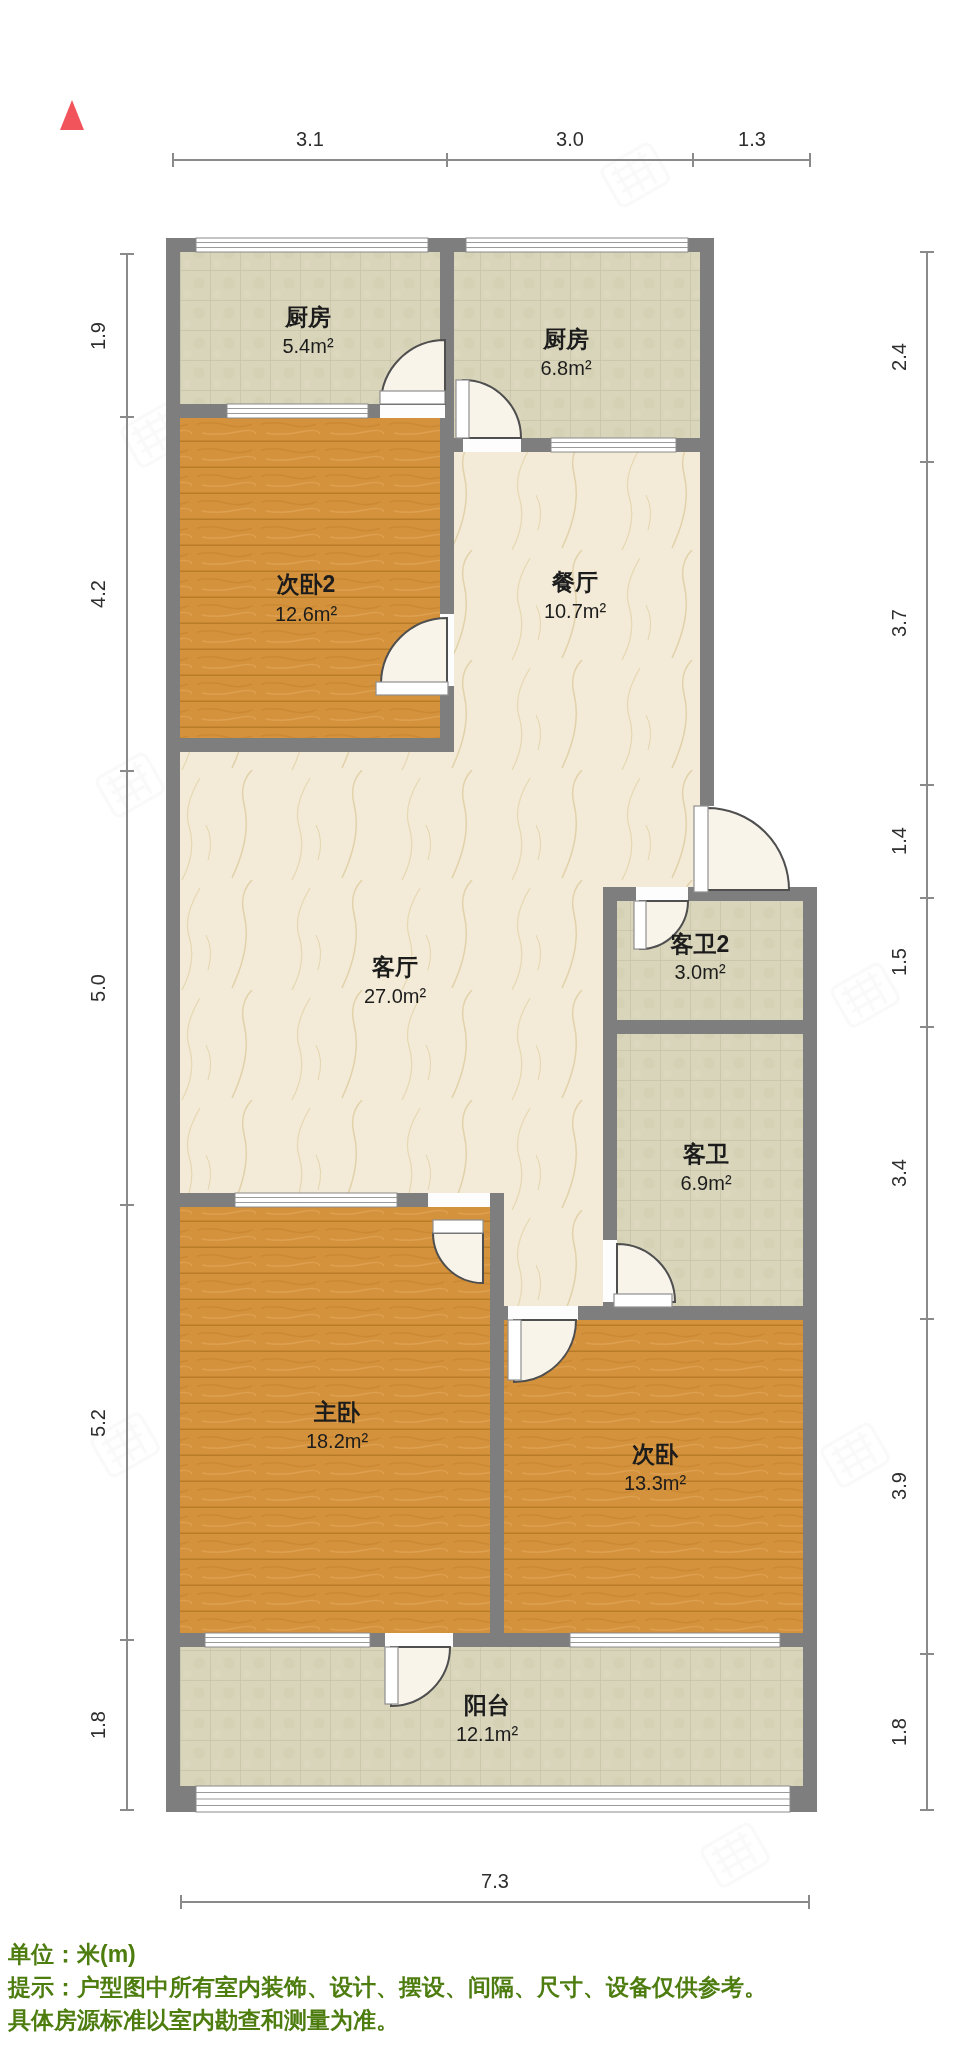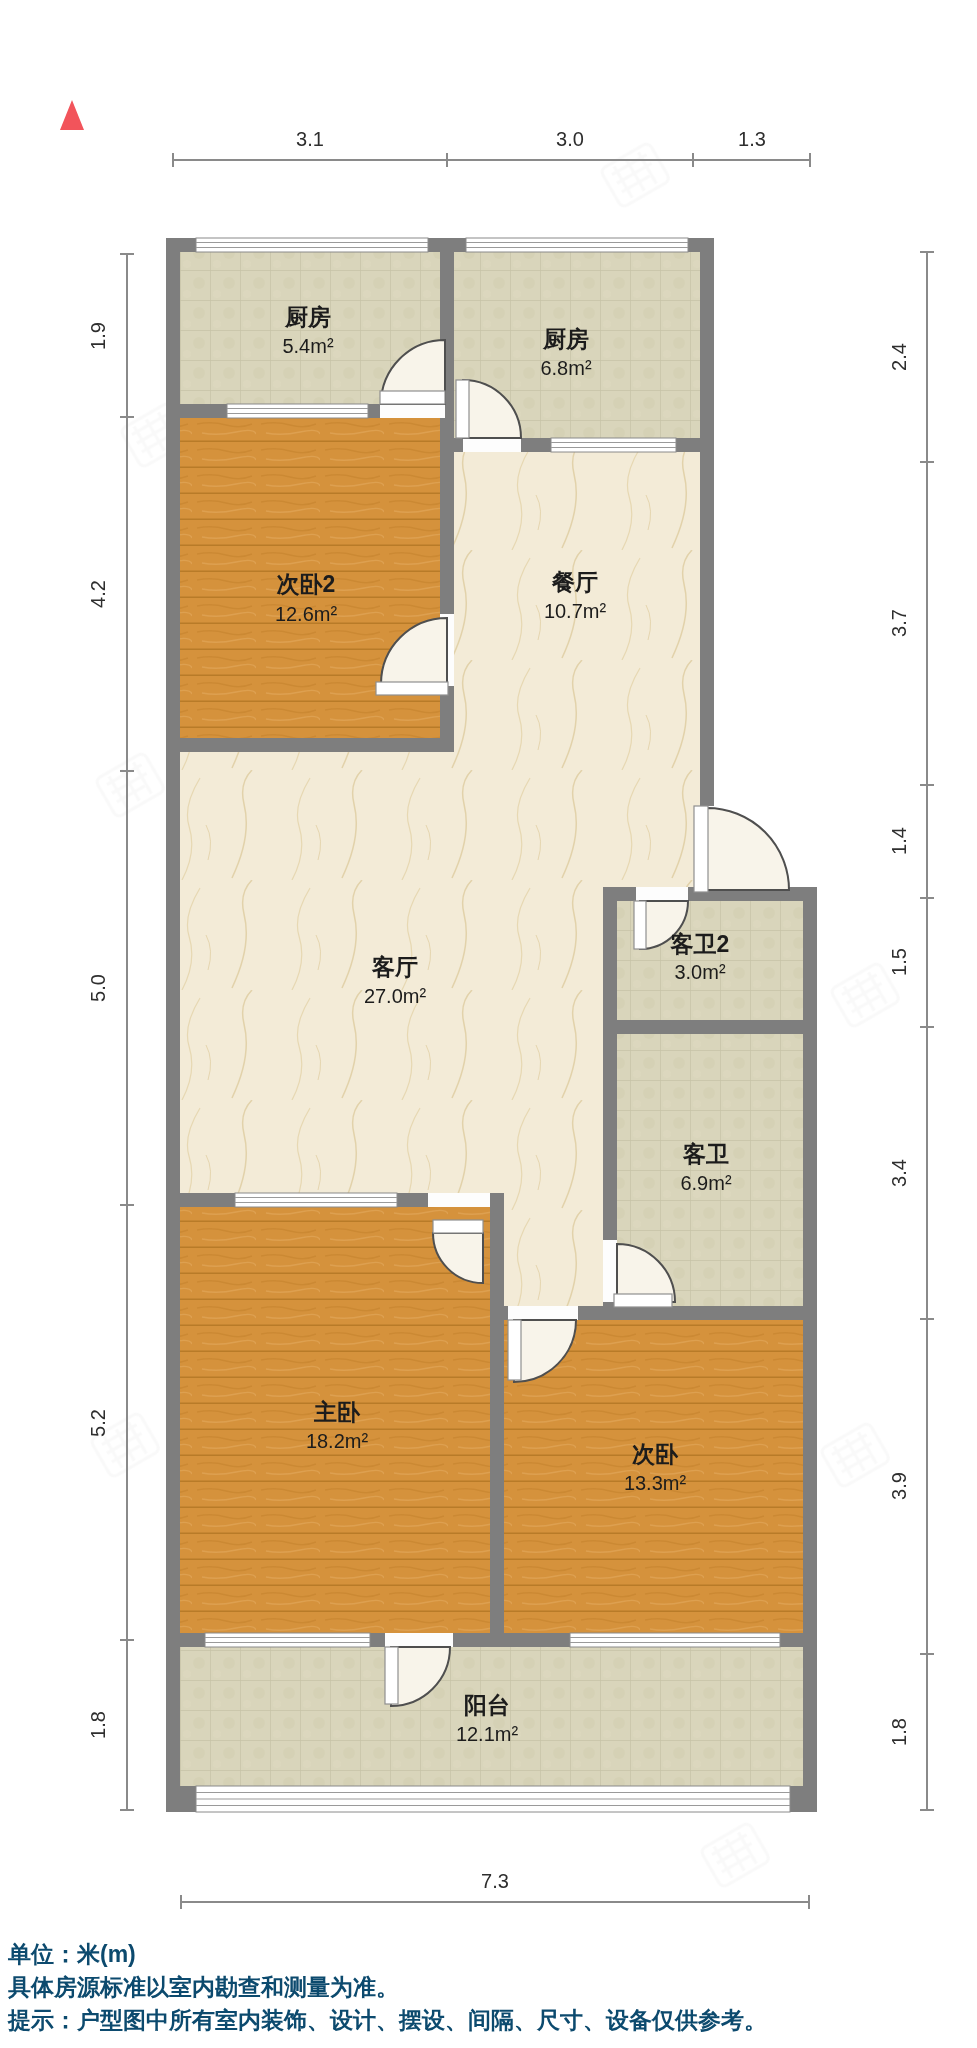--- a/index.html
+++ b/index.html
@@ -16,21 +16,21 @@
   .dim-label{font-size:20px;fill:#2e2e2e;}
   .dim-line{stroke:#8a8a8a;stroke-width:2;fill:none;}
   .wall{fill:#7e7e7e;}
   .win{fill:#ffffff;stroke:#8a8a8a;stroke-width:1;}
   .win-line{stroke:#9a9a9a;stroke-width:1.2;fill:none;}
   .door-gap{fill:#fdfdfd;}
   .door-leaf{fill:#ffffff;stroke:#8f8f8f;stroke-width:1.2;}
   .door-arc{fill:#f8f4ea;stroke:#4f4f4f;stroke-width:2;}
   .footer{
     position:absolute;left:8px;top:1938px;width:960px;
-    color:#0c4a6e;font-size:23px;line-height:33px;font-weight:600;
+    color:#4d7c0f;font-size:23px;line-height:33px;font-weight:600;
   }
 </style>
 </head>
 <body>
 
 <div class="canvas">
 <svg class="plan-svg" width="977" height="2048" viewBox="0 0 977 2048">
 
   <defs>
     <pattern id="tile" width="30" height="30" patternUnits="userSpaceOnUse">
@@ -259,16 +259,16 @@
   </g>
 
   <g>
     <path class="dim-line" d="M181 1902 H809 M181 1895V1909 M809 1895V1909"></path>
     <text class="dim-label" text-anchor="middle" x="495" y="1888">7.3</text>
   </g>
 </svg>
 
   <div class="footer">
     <div>单位：米(m)</div>
+    <div>提示：户型图中所有室内装饰、设计、摆设、间隔、尺寸、设备仅供参考。</div>
     <div>具体房源标准以室内勘查和测量为准。</div>
-    <div>提示：户型图中所有室内装饰、设计、摆设、间隔、尺寸、设备仅供参考。</div>
   </div>
 </div>
 
 </body></html>

